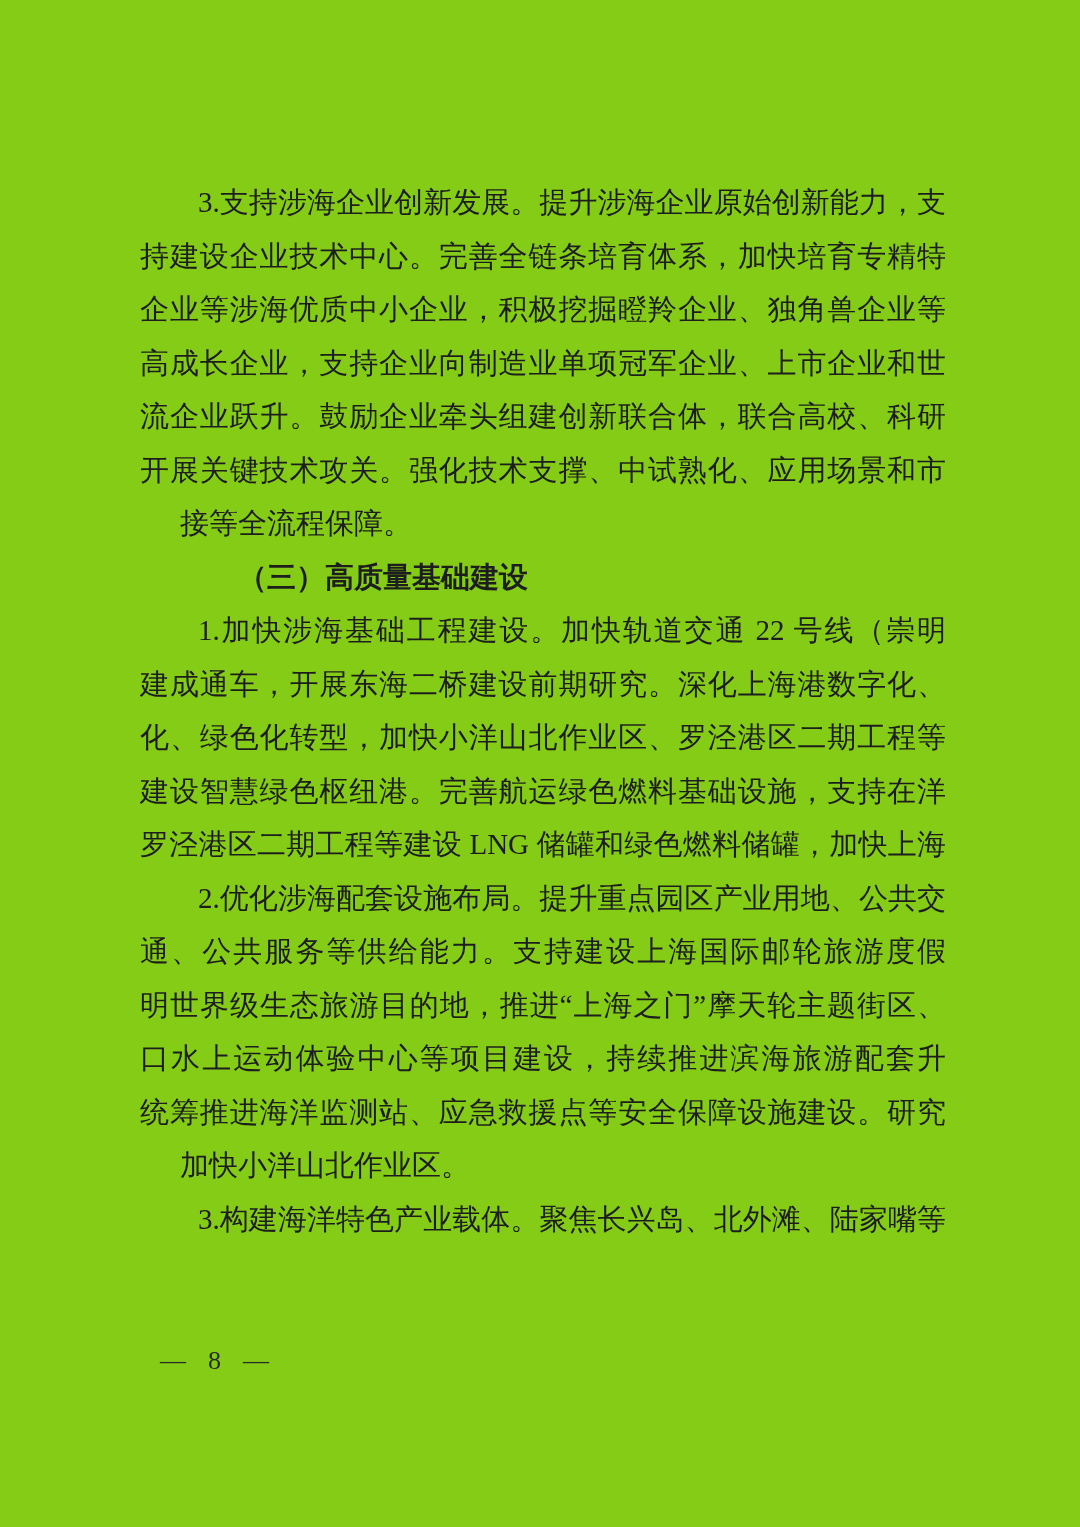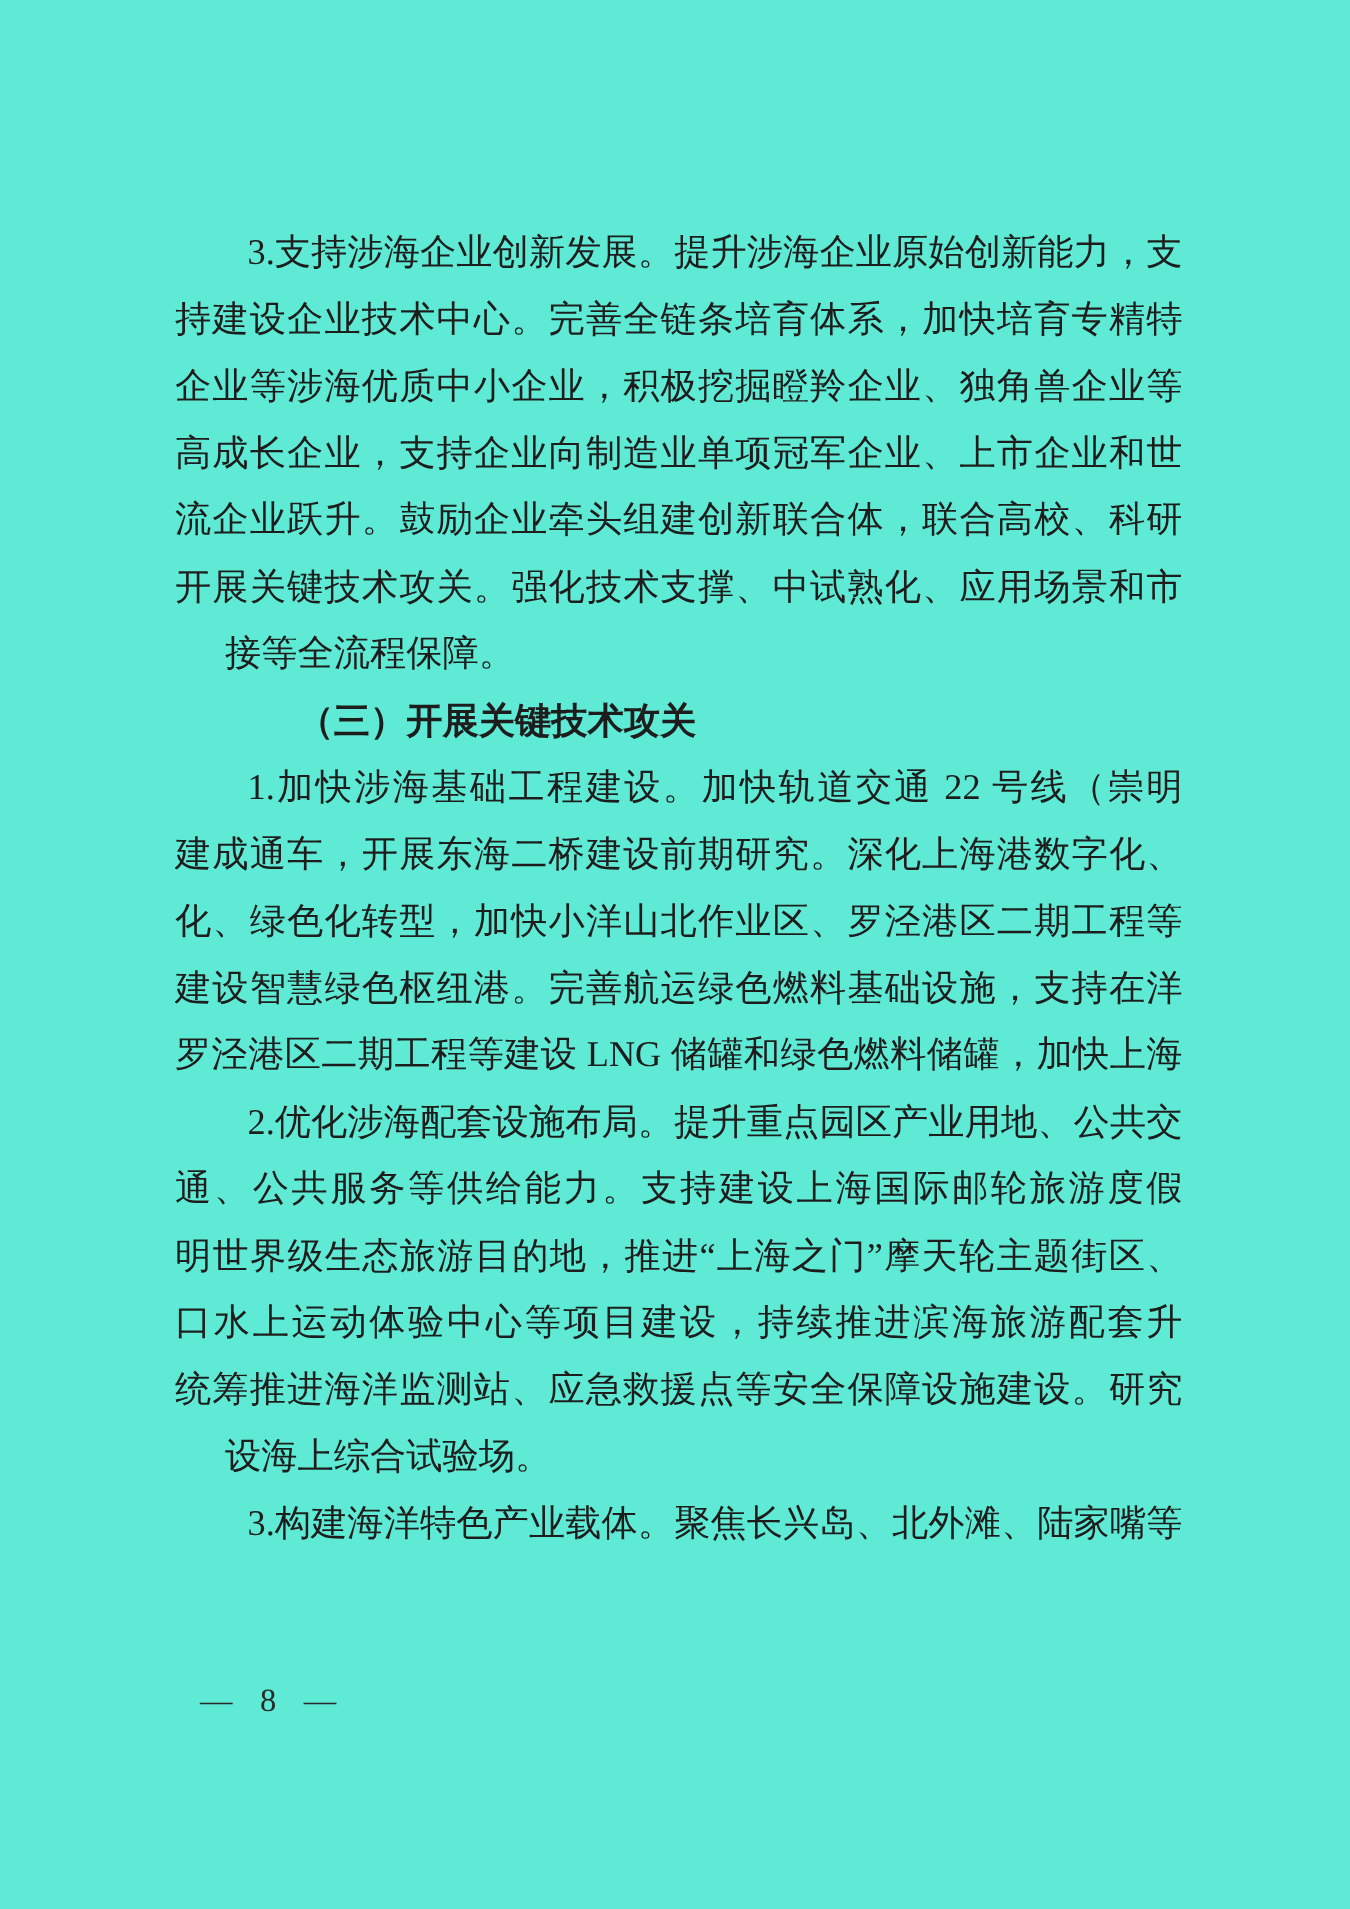--- a/index.html
+++ b/index.html
@@ -4,21 +4,21 @@
 <style>
   html, body {
     margin: 0;
     padding: 0;
     background: #ffffff;
   }
   .page {
     position: relative;
     width: 1080px;
     height: 1527px;
-    background: #5eead4;
+    background: #84cc16;
     overflow: hidden;
     font-family: "Liberation Serif", "DejaVu Serif", serif;
     color: #1d1d1d;
   }
   .content {
     position: absolute;
     left: 140px;
     top: 176px;
     width: 806px;
     font-size: 29px;
@@ -64,32 +64,32 @@
 <div class="page">
 
   <div class="content">
     <div class="line indent">3.支持涉海企业创新发展。提升涉海企业原始创新能力，支</div>
     <div class="line">持建设企业技术中心。完善全链条培育体系，加快培育专精特新</div>
     <div class="line">企业等涉海优质中小企业，积极挖掘瞪羚企业、独角兽企业等涉海</div>
     <div class="line">高成长企业，支持企业向制造业单项冠军企业、上市企业和世界一</div>
     <div class="line">流企业跃升。鼓励企业牵头组建创新联合体，联合高校、科研院所</div>
     <div class="line">开展关键技术攻关。强化技术支撑、中试熟化、应用场景和市场对</div>
     <div class="line no-fill">接等全流程保障。</div>
-    <div class="line no-fill indent heading">（三）开展关键技术攻关</div>
+    <div class="line no-fill indent heading">（三）高质量基础建设</div>
     <div class="line indent">1.加快涉海基础工程建设。加快轨道交通 22 号线（崇明线）</div>
     <div class="line">建成通车，开展东海二桥建设前期研究。深化上海港数字化、智能</div>
     <div class="line">化、绿色化转型，加快小洋山北作业区、罗泾港区二期工程等建设，</div>
     <div class="line">建设智慧绿色枢纽港。完善航运绿色燃料基础设施，支持在洋山</div>
     <div class="line">罗泾港区二期工程等建设 LNG 储罐和绿色燃料储罐，加快上海</div>
     <div class="line indent">2.优化涉海配套设施布局。提升重点园区产业用地、公共交</div>
     <div class="line">通、公共服务等供给能力。支持建设上海国际邮轮旅游度假区、崇</div>
     <div class="line">明世界级生态旅游目的地，推进“上海之门”摩天轮主题街区、长江</div>
     <div class="line">口水上运动体验中心等项目建设，持续推进滨海旅游配套升级。</div>
     <div class="line">统筹推进海洋监测站、应急救援点等安全保障设施建设。研究建</div>
-    <div class="line no-fill">设海上综合试验场。</div>
+    <div class="line no-fill">加快小洋山北作业区。</div>
     <div class="line indent">3.构建海洋特色产业载体。聚焦长兴岛、北外滩、陆家嘴等重</div>
   </div>
 
   <div class="footer">
     <span class="dash">—</span>
     <span class="pagenum">8</span>
     <span class="dash">—</span>
   </div>
 
 </div>

